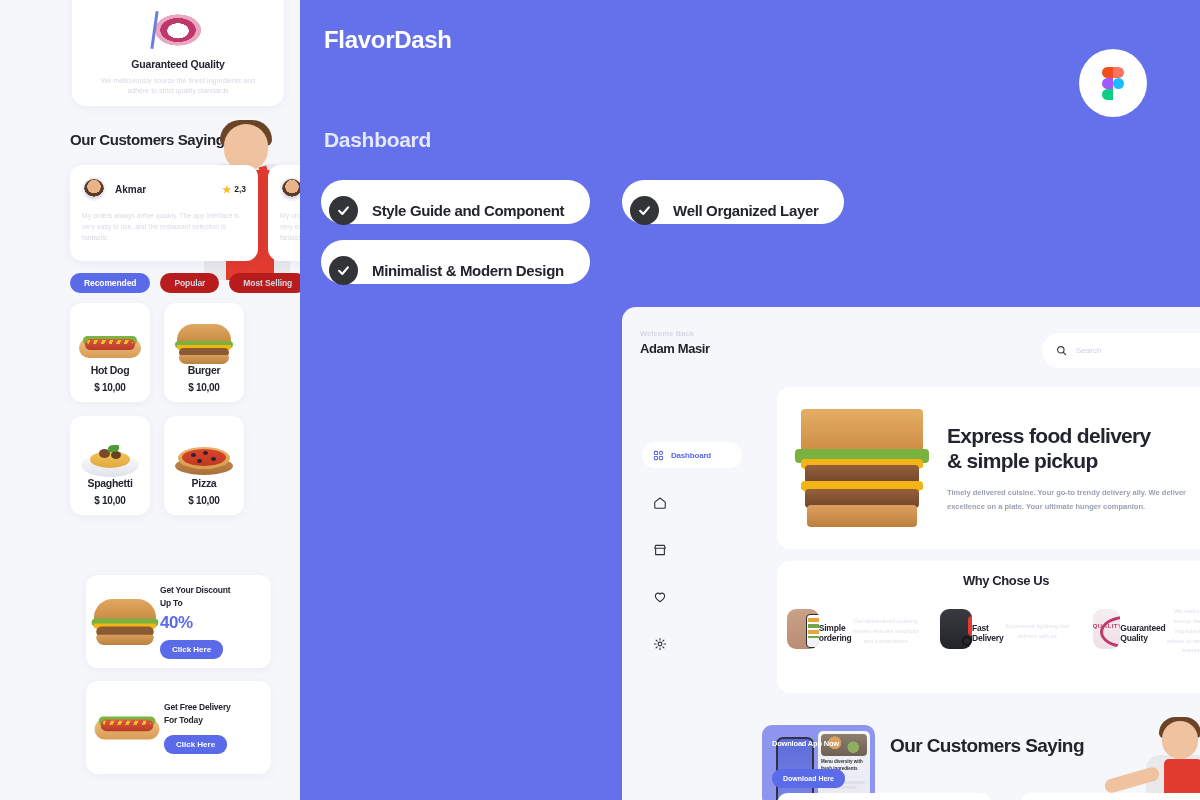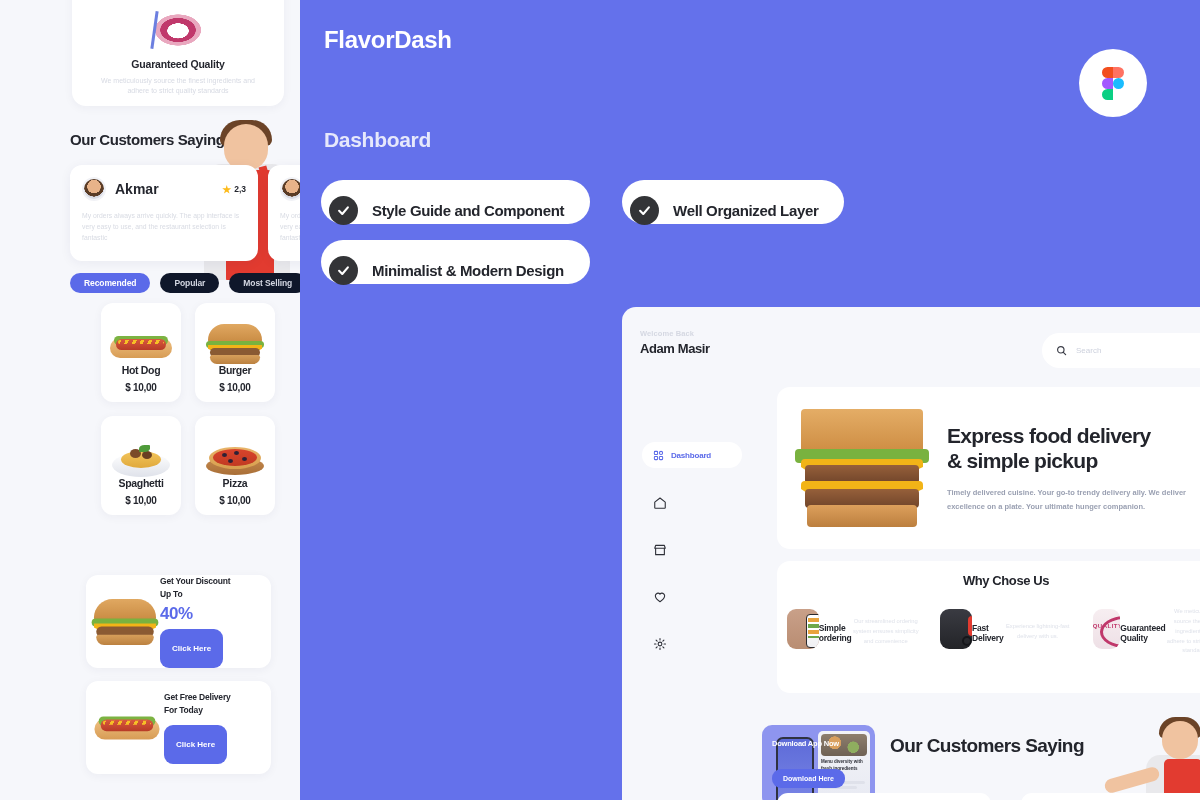--- a/index.html
+++ b/index.html
@@ -64,55 +64,55 @@
     position:absolute; left:268px; top:165px; width:188px; height:96px;
     background:#fff; border-radius:12px; padding:12px;
     box-shadow:0 2px 12px rgba(30,35,80,.06);
   }
   .testi-head{ display:flex; align-items:center; }
   .avatar-sm{
     width:24px; height:24px; border-radius:50%; flex:0 0 auto;
     background:radial-gradient(circle at 50% 38%, #e8b389 0 42%, #5a3c26 43% 62%, #d9dbe4 63%);
     border:2px solid #f1f2f6;
   }
-  .testi-name{ font-size:14px; font-weight:700; color:#24262e; margin-left:9px; }
+  .testi-name{ font-size:10px; font-weight:700; color:#24262e; margin-left:9px; }
   .testi-rate{ margin-left:auto; font-size:8.5px; font-weight:700; color:#24262e; display:flex; align-items:center; gap:3px;}
   .star{ color:#fdbb1b; font-size:10px; }
   .testi-body{ font-size:6.8px; line-height:1.65; color:#d8dbe3; margin-top:9px; }
 
   .lp-tabs{ position:absolute; left:70px; top:273px; display:flex; gap:10px; }
   .pill{
     height:20px; padding:0 14px; border-radius:10px;
     display:flex; align-items:center; font-size:8.5px; font-weight:700;
     letter-spacing:-.1px; white-space:nowrap;
   }
   .pill.active{ background:#5b6ae9; color:#fff; }
-  .pill.idle{ background:#0f172a; color:#d3d7e2; }
-
-  .lp-grid{ position:absolute; left:59px; top:303px; width:216px; display:flex; flex-wrap:wrap; gap:14px;justify-content:flex-end;}
+  .pill.idle{ background:#b91c1c; color:#d3d7e2; }
+
+  .lp-grid{ position:absolute; left:70px; top:303px; width:216px; display:flex; flex-wrap:wrap; gap:14px;}
   .lp-prod{
     width:80px; height:99px; background:#fff; border-radius:12px;
     display:flex; flex-direction:column; align-items:center; justify-content:flex-end;
     padding-bottom:9px; box-shadow:0 2px 10px rgba(30,35,80,.05);
   }
   .lp-prod .pname{ font-size:10.5px; font-weight:700; color:#24262e; letter-spacing:-.3px;}
   .lp-prod .pprice{ font-size:10px; font-weight:700; color:#24262e; margin-top:6px; letter-spacing:-.3px;}
 
   .lp-promo{
     position:absolute; left:86px; top:575px; width:185px; height:93px;
     background:#fff; border-radius:12px; display:flex; align-items:center;
     padding:0 10px; box-shadow:0 2px 10px rgba(30,35,80,.05);
   }
   .lp-promo2{ top:681px; }
   .promo-txt{ margin-left:6px; }
   .promo-t{ font-size:8.5px; font-weight:700; color:#24262e; line-height:1.5; letter-spacing:-.2px;}
   .promo-pct{ font-size:17px; font-weight:700; color:#5b6ae9; margin:4px 0 5px; letter-spacing:-.5px;}
   .promo-btn{
     background:#5b6ae9; color:#fff; font-size:8px; font-weight:700;
-    border-radius:9px; padding:15px 12px; display:inline-block; border:none;
+    border-radius:9px; padding:5px 12px; display:inline-block; border:none;
   }
 
   
   .food{ position:relative; }
   .food.hotdog{ width:62px; height:34px; }
   .food.hotdog .bun{ position:absolute; left:0; top:8px; width:62px; height:20px; border-radius:12px; background:linear-gradient(#f0c182,#d79c55);}
   .food.hotdog .let{ position:absolute; left:4px; top:6px; width:54px; height:9px; border-radius:7px; background:#7cb342;}
   .food.hotdog .saus{ position:absolute; left:6px; top:9px; width:50px; height:11px; border-radius:7px; background:linear-gradient(#d9593f,#b83b26);}
   .food.hotdog .must{ position:absolute; left:8px; top:10px; width:46px; height:4px; border-radius:3px;
     background:repeating-linear-gradient(115deg,#f6c026 0 3px,transparent 3px 7px);}

